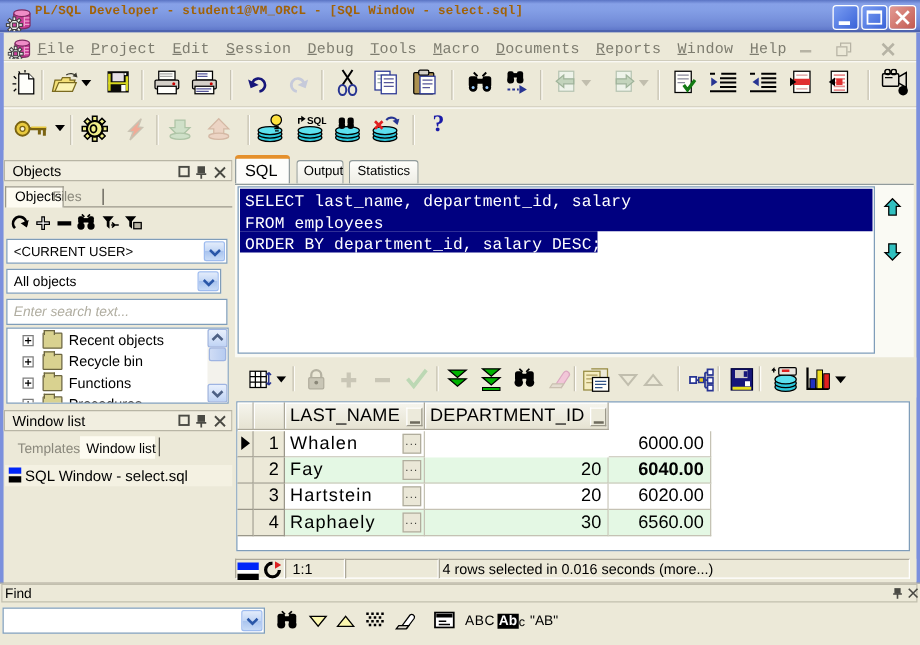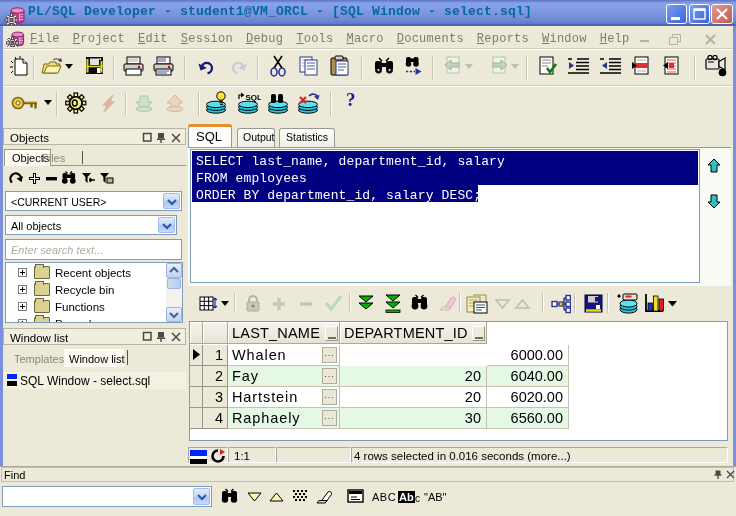--- a/index.html
+++ b/index.html
@@ -46,21 +46,21 @@
 .trow .lbl { position:absolute; left:49px; top:2px; font-size:11.5px; color:#000; }
 .sbtn { left:0; width:16px; height:15px; background:linear-gradient(#e8f0fd,#c0d4f5); border:1px solid #9eb4e2; border-radius:2px; }
 </style>
 </head>
 <body>
 
 <div class="abs" id="titlebar" style="left:0;top:0;width:736px;height:26px;
  background:linear-gradient(to bottom,#5a74c4 0%,#87a1e8 12%,#849fe6 30%,#7a94de 55%,#6d86d4 80%,#6078ca 92%,#5971c2 100%);">
 </div>
 <div class="abs" style="left:0;top:24px;width:736px;height:2px;background:#4d63ae;"></div>
-<div class="abs mono" style="left:28px;top:4px;width:600px;height:18px;font-size:13px;font-weight:bold;color:#0369a1;letter-spacing:0.2px;white-space:pre;">PL/SQL Developer - student1@VM_ORCL - [SQL Window - select.sql]</div>
+<div class="abs mono" style="left:28px;top:4px;width:600px;height:18px;font-size:10px;font-weight:bold;color:#a16207;letter-spacing:0.2px;white-space:pre;">PL/SQL Developer - student1@VM_ORCL - [SQL Window - select.sql]</div>
 
 <svg class="ic" width="22" height="22" style="left:4px;top:3px;">
   <path d="M7 7.5 v10 a6.5 2.6 0 0 0 13 0 v-10" fill="#c93b96" stroke="#7d2a62"></path>
   <path d="M15.5 9 v9 M15.5 11.2 h4 M15.5 13.8 h4 M15.5 16.4 h4" stroke="#f0a0d0" stroke-width="1"></path>
   <ellipse cx="13.5" cy="7.5" rx="6.5" ry="2.7" fill="#ef8cc7" stroke="#7d2a62"></ellipse>
   <circle cx="7.5" cy="17" r="4.2" fill="#ececec" stroke="#3c3c3c" stroke-width="1"></circle>
     <rect x="6.4" y="10.6" width="2.2" height="2.8" fill="#ececec" stroke="#3c3c3c" stroke-width="0.8" transform="rotate(0 7.5 17)"></rect>
     <rect x="6.4" y="10.6" width="2.2" height="2.8" fill="#ececec" stroke="#3c3c3c" stroke-width="0.8" transform="rotate(45 7.5 17)"></rect>
     <rect x="6.4" y="10.6" width="2.2" height="2.8" fill="#ececec" stroke="#3c3c3c" stroke-width="0.8" transform="rotate(90 7.5 17)"></rect>
     <rect x="6.4" y="10.6" width="2.2" height="2.8" fill="#ececec" stroke="#3c3c3c" stroke-width="0.8" transform="rotate(135 7.5 17)"></rect>
@@ -404,21 +404,21 @@
       <span class="t" style="right:4px;">2</span>
     </div>
   <div class="gcell" style="left:38px;top:44px;width:112px;background:#e4f8e4;">
       <span class="t" style="left:4px;letter-spacing:0.9px;">Fay</span>
       <span class="dots">...</span>
     </div>
   <div class="gcell" style="left:150px;top:44px;width:147px;background:#e4f8e4;">
       <span class="t" style="right:5px;">20</span>
     </div>
   <div class="gcell" style="left:297px;top:44px;width:82px;background:#e4f8e4;">
-      <span class="t" style="right:5px;">6040.00</span>
+      <span class="t" style="right:5px;font-weight:bold;">6040.00</span>
     </div>
 
   <div class="gcell" style="left:0;top:65px;width:13px;background:#ece9d8;border-right-color:#9a978a;border-bottom-color:#9a978a;"></div>
   <div class="gcell" style="left:13px;top:65px;width:25px;background:#ece9d8;border-right-color:#9a978a;border-bottom-color:#9a978a;">
       <span class="t" style="right:4px;">3</span>
     </div>
   <div class="gcell" style="left:38px;top:65px;width:112px;background:#fff;">
       <span class="t" style="left:4px;letter-spacing:0.9px;">Hartstein</span>
       <span class="dots">...</span>
     </div>

